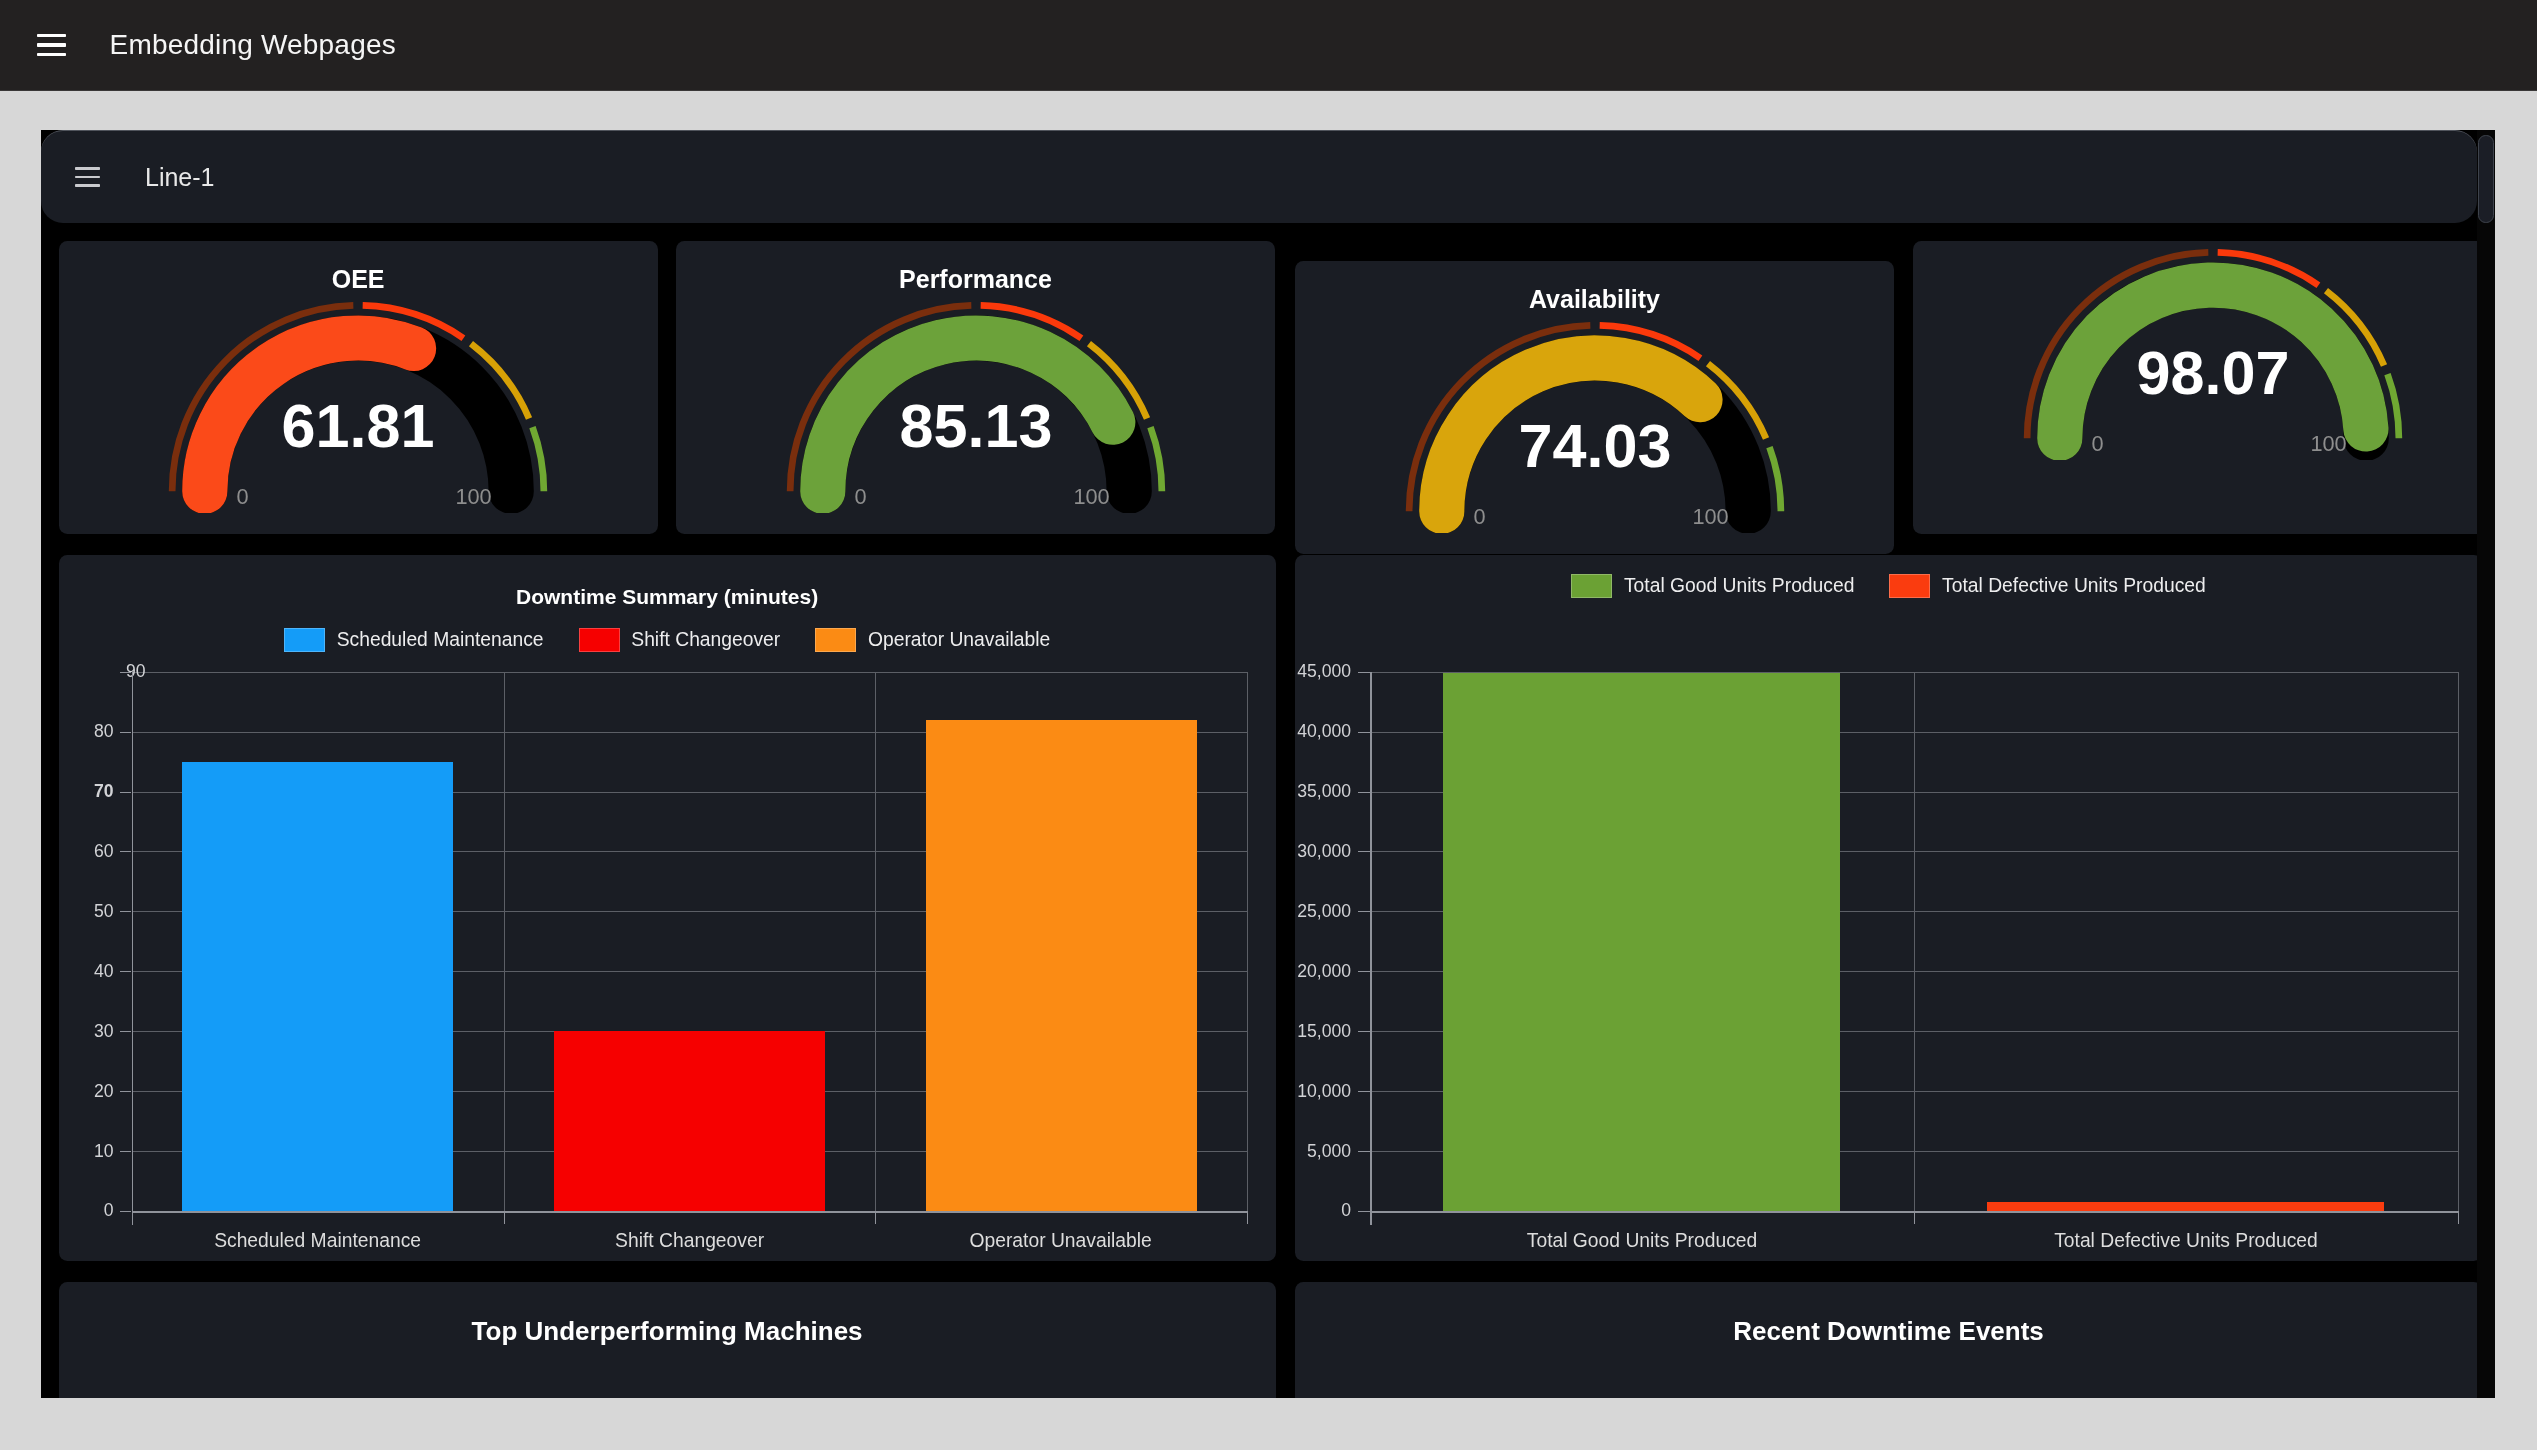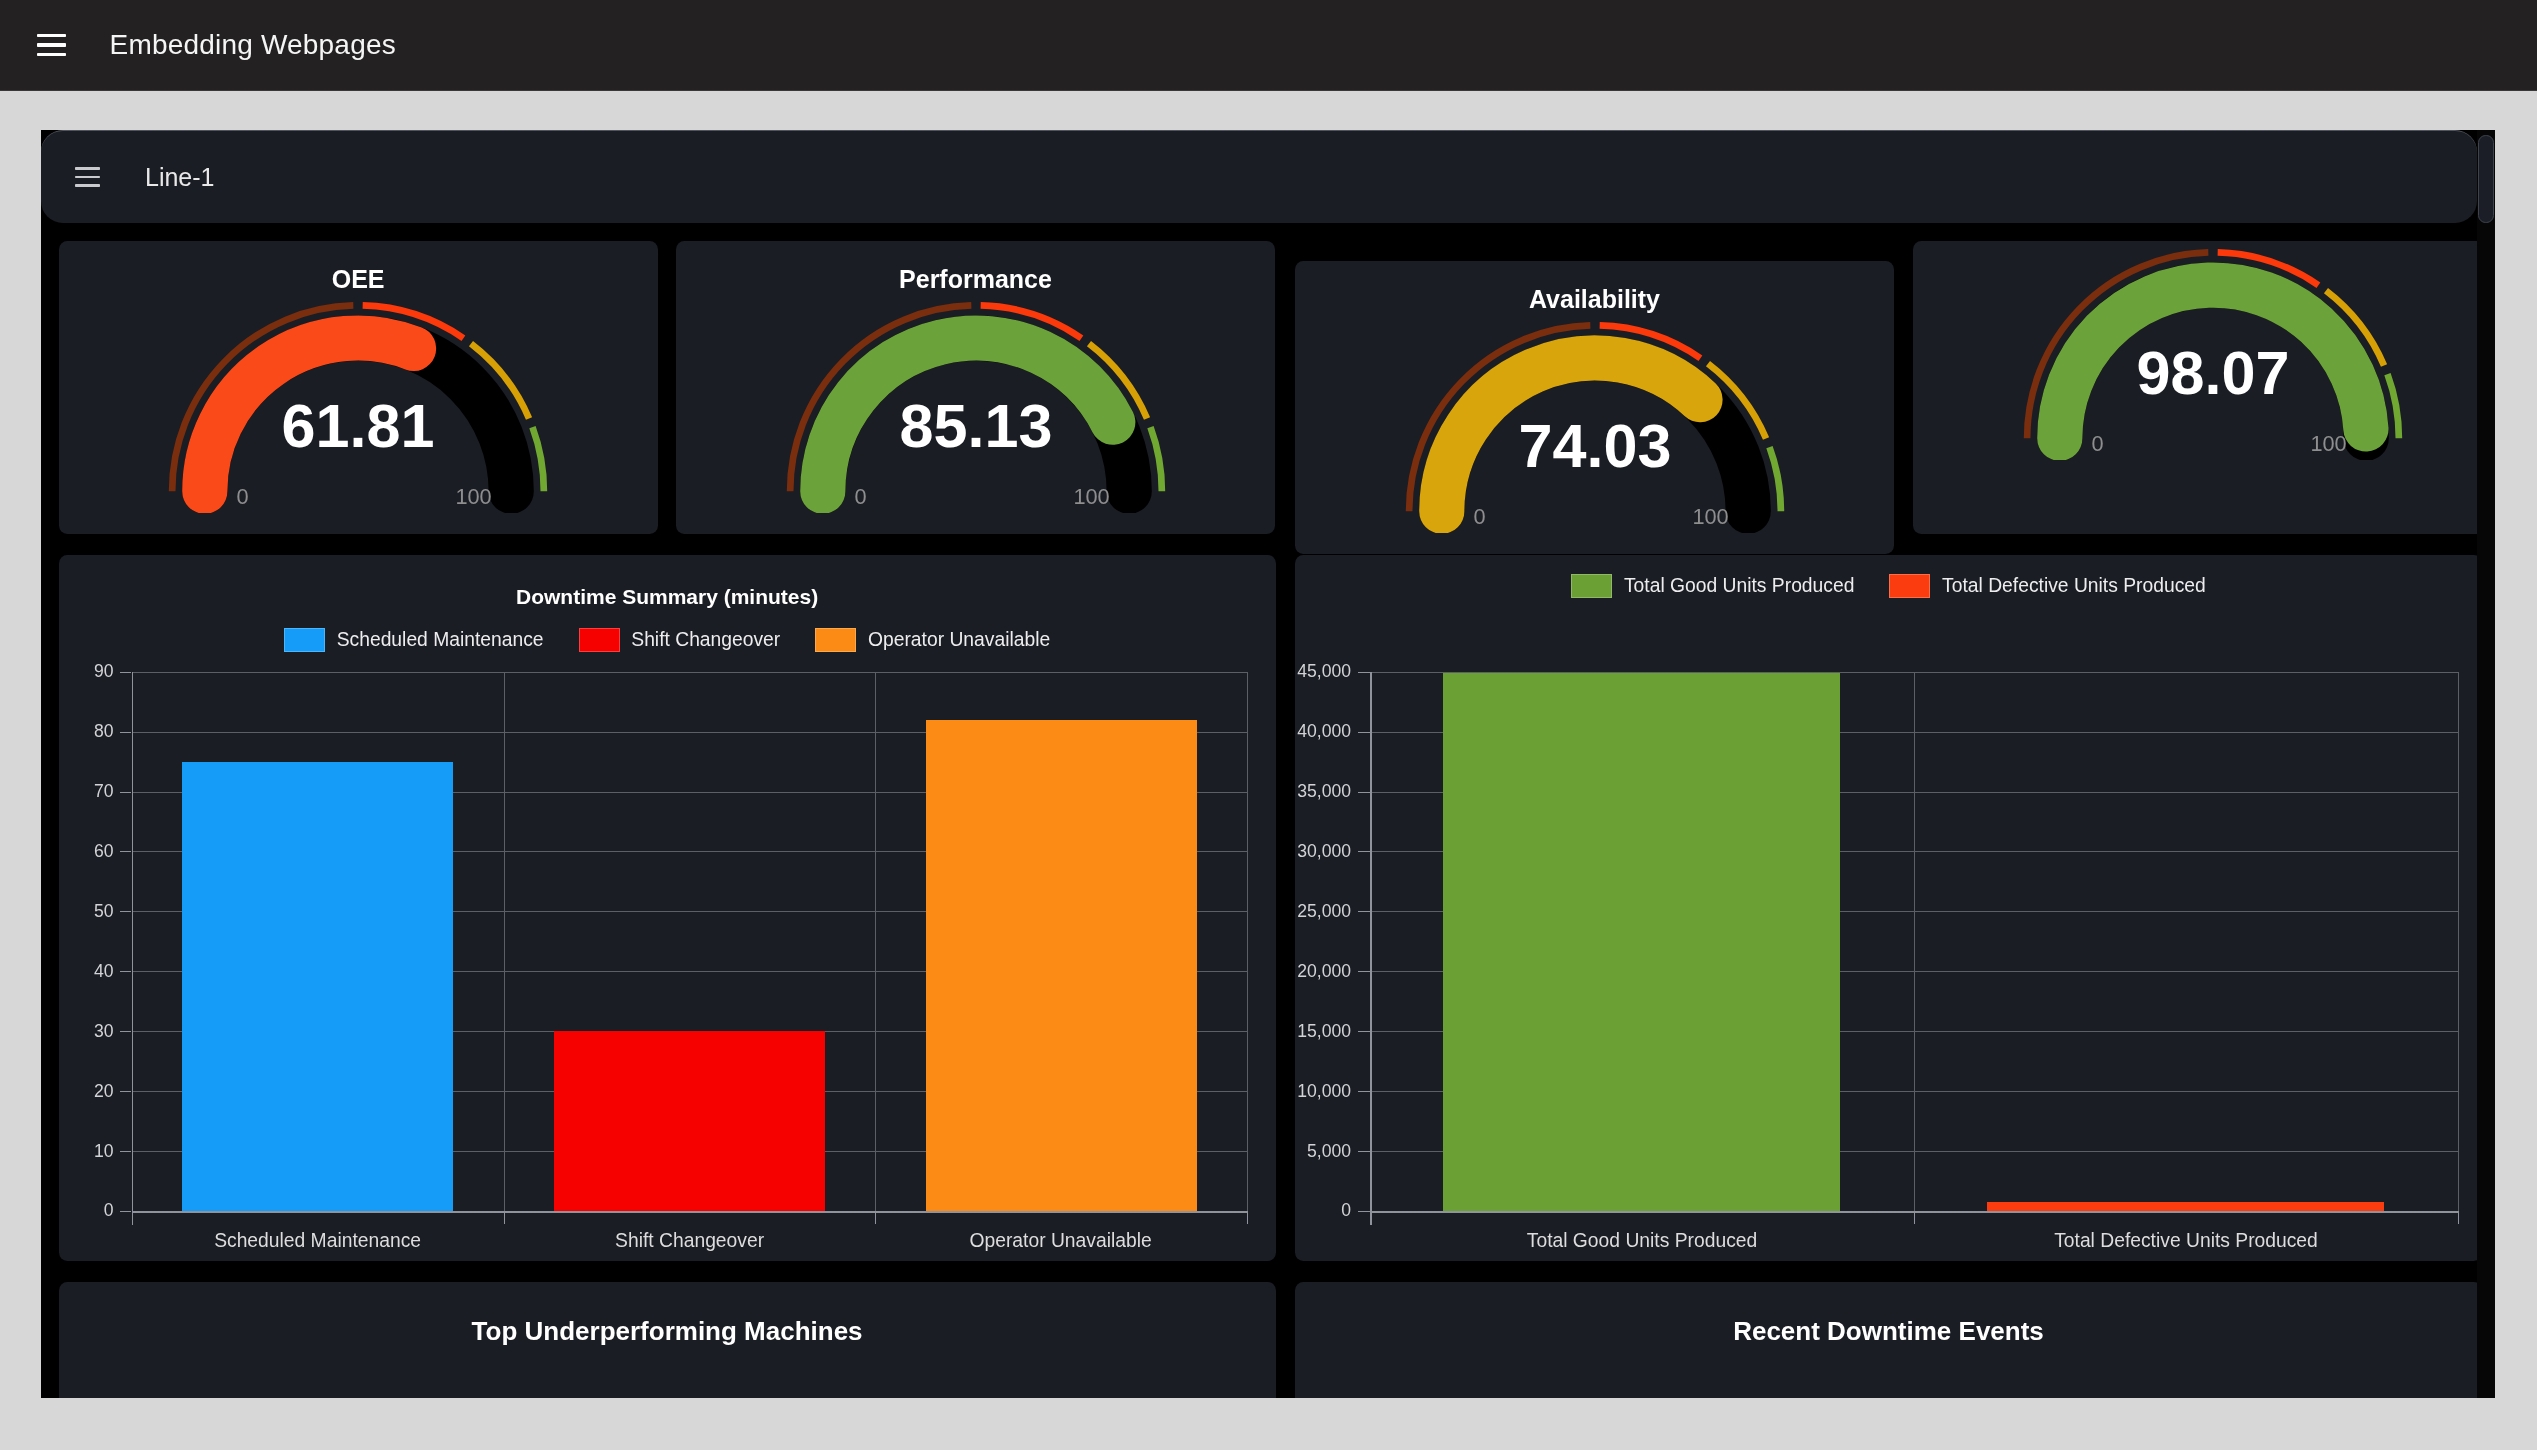--- a/index.html
+++ b/index.html
@@ -186,27 +186,27 @@
         <div class="gridline" style="left: 73px; width: 1115px; top: 416px;"></div>
         <div class="ytick-label" style="left: 0px; width: 55px; top: 405px;">40</div>
         <div class="ytick-mark" style="left: 61px; width: 11.7px; top: 416px;"></div>
         <div class="gridline" style="left: 73px; width: 1115px; top: 356px;"></div>
         <div class="ytick-label" style="left: 0px; width: 55px; top: 345px;">50</div>
         <div class="ytick-mark" style="left: 61px; width: 11.7px; top: 356px;"></div>
         <div class="gridline" style="left: 73px; width: 1115px; top: 296px;"></div>
         <div class="ytick-label" style="left: 0px; width: 55px; top: 285px;">60</div>
         <div class="ytick-mark" style="left: 61px; width: 11.7px; top: 296px;"></div>
         <div class="gridline" style="left: 73px; width: 1115px; top: 237px;"></div>
-        <div class="ytick-label" style="left: 0px; width: 55px; top: 225px;">70</div>
+        <div class="ytick-label" style="left: 0px; width: 55px; top: 225px; font-weight: bold;">70</div>
         <div class="ytick-mark" style="left: 61px; width: 11.7px; top: 237px;"></div>
         <div class="gridline" style="left: 73px; width: 1115px; top: 177px;"></div>
         <div class="ytick-label" style="left: 0px; width: 55px; top: 165px;">80</div>
         <div class="ytick-mark" style="left: 61px; width: 11.7px; top: 177px;"></div>
         <div class="gridline" style="left: 73px; width: 1115px; top: 117px;"></div>
-        <div class="ytick-label" style="left: 0px; width: 55px; top: 105px;">90</div>
+        <div class="ytick-label" style="left: 0px; width: 55px; top: 105px; padding-left: 32px;">90</div>
         <div class="ytick-mark" style="left: 61px; width: 11.7px; top: 117px;"></div>
         <div class="vline" style="left: 445px; top: 117px; height: 540px;"></div>
         <div class="xtick-mark" style="left: 445px; top: 656px; height: 13.4px;"></div>
         <div class="vline" style="left: 816px; top: 117px; height: 540px;"></div>
         <div class="xtick-mark" style="left: 816px; top: 656px; height: 13.4px;"></div>
         <div class="vline" style="left: 1188px; top: 117px; height: 540px;"></div>
         <div class="xtick-mark" style="left: 1188px; top: 656px; height: 13.4px;"></div>
         <div class="bar" style="left: 123px; width: 271px; top: 207px; height: 450px; background: rgb(20, 156, 248);"></div>
         <div class="xcat-label" style="left: 73px; width: 372px; top: 675px;">Scheduled Maintenance</div>
         <div class="bar" style="left: 495px; width: 271px; top: 476px; height: 180px; background: rgb(246, 0, 0);"></div>

